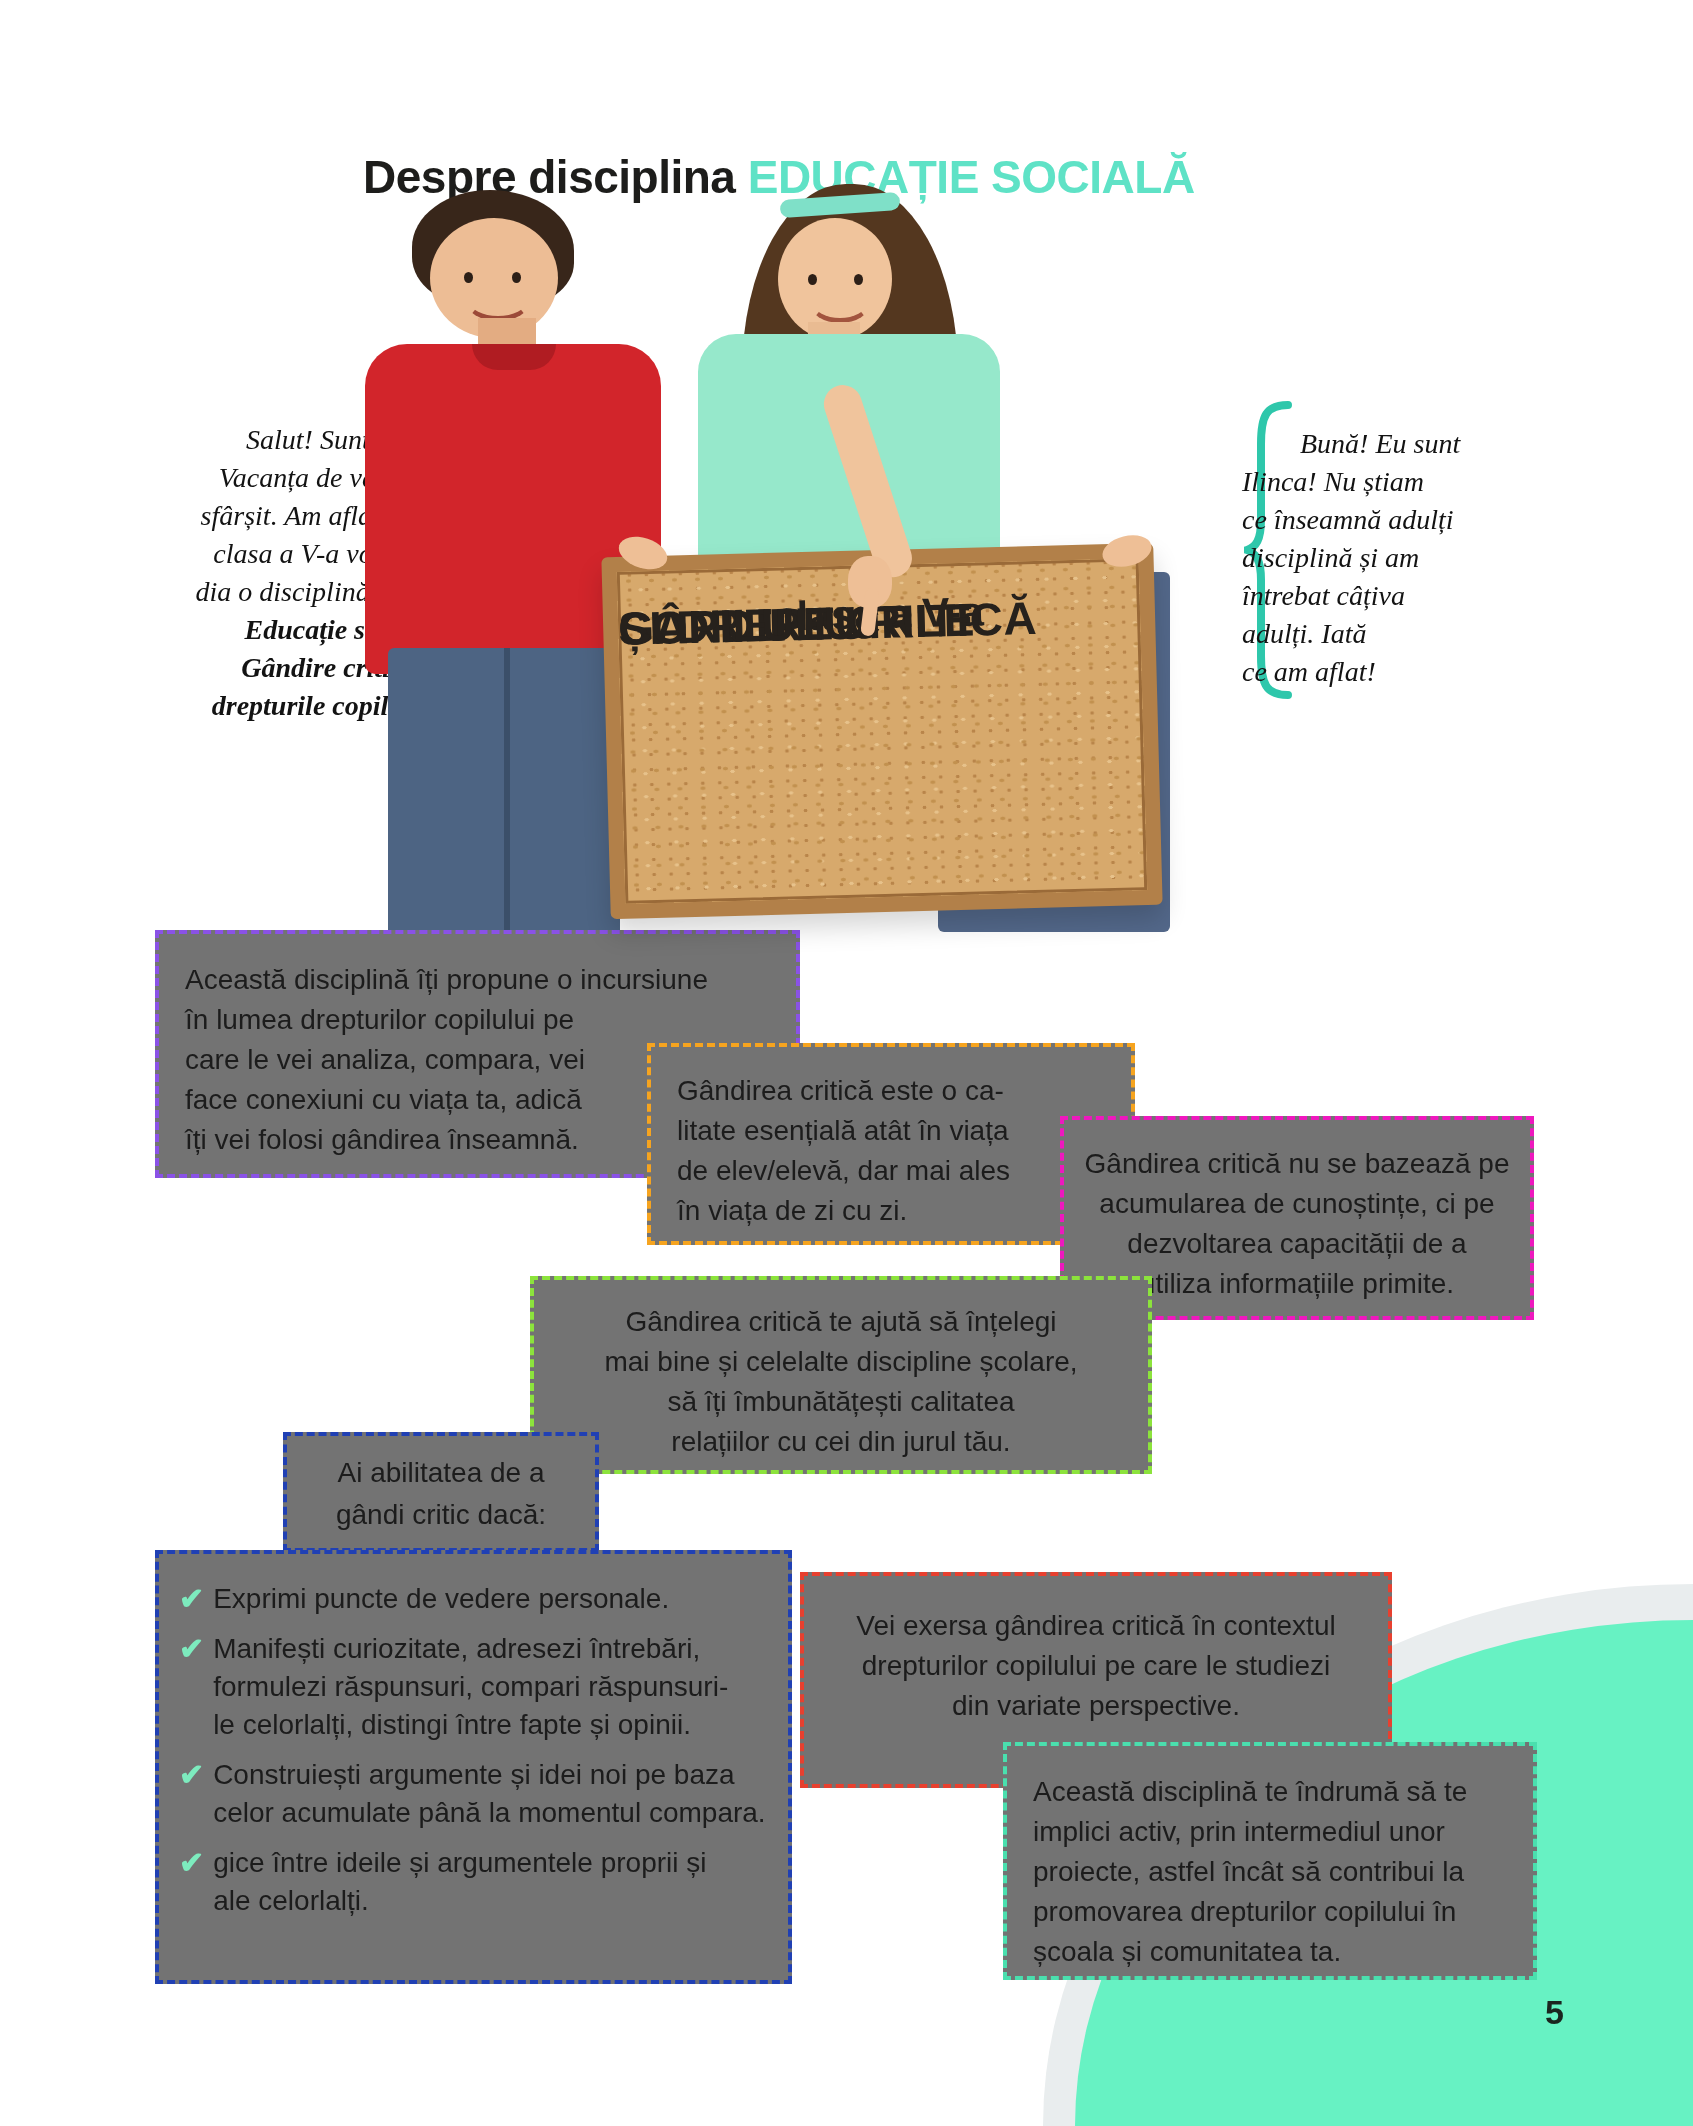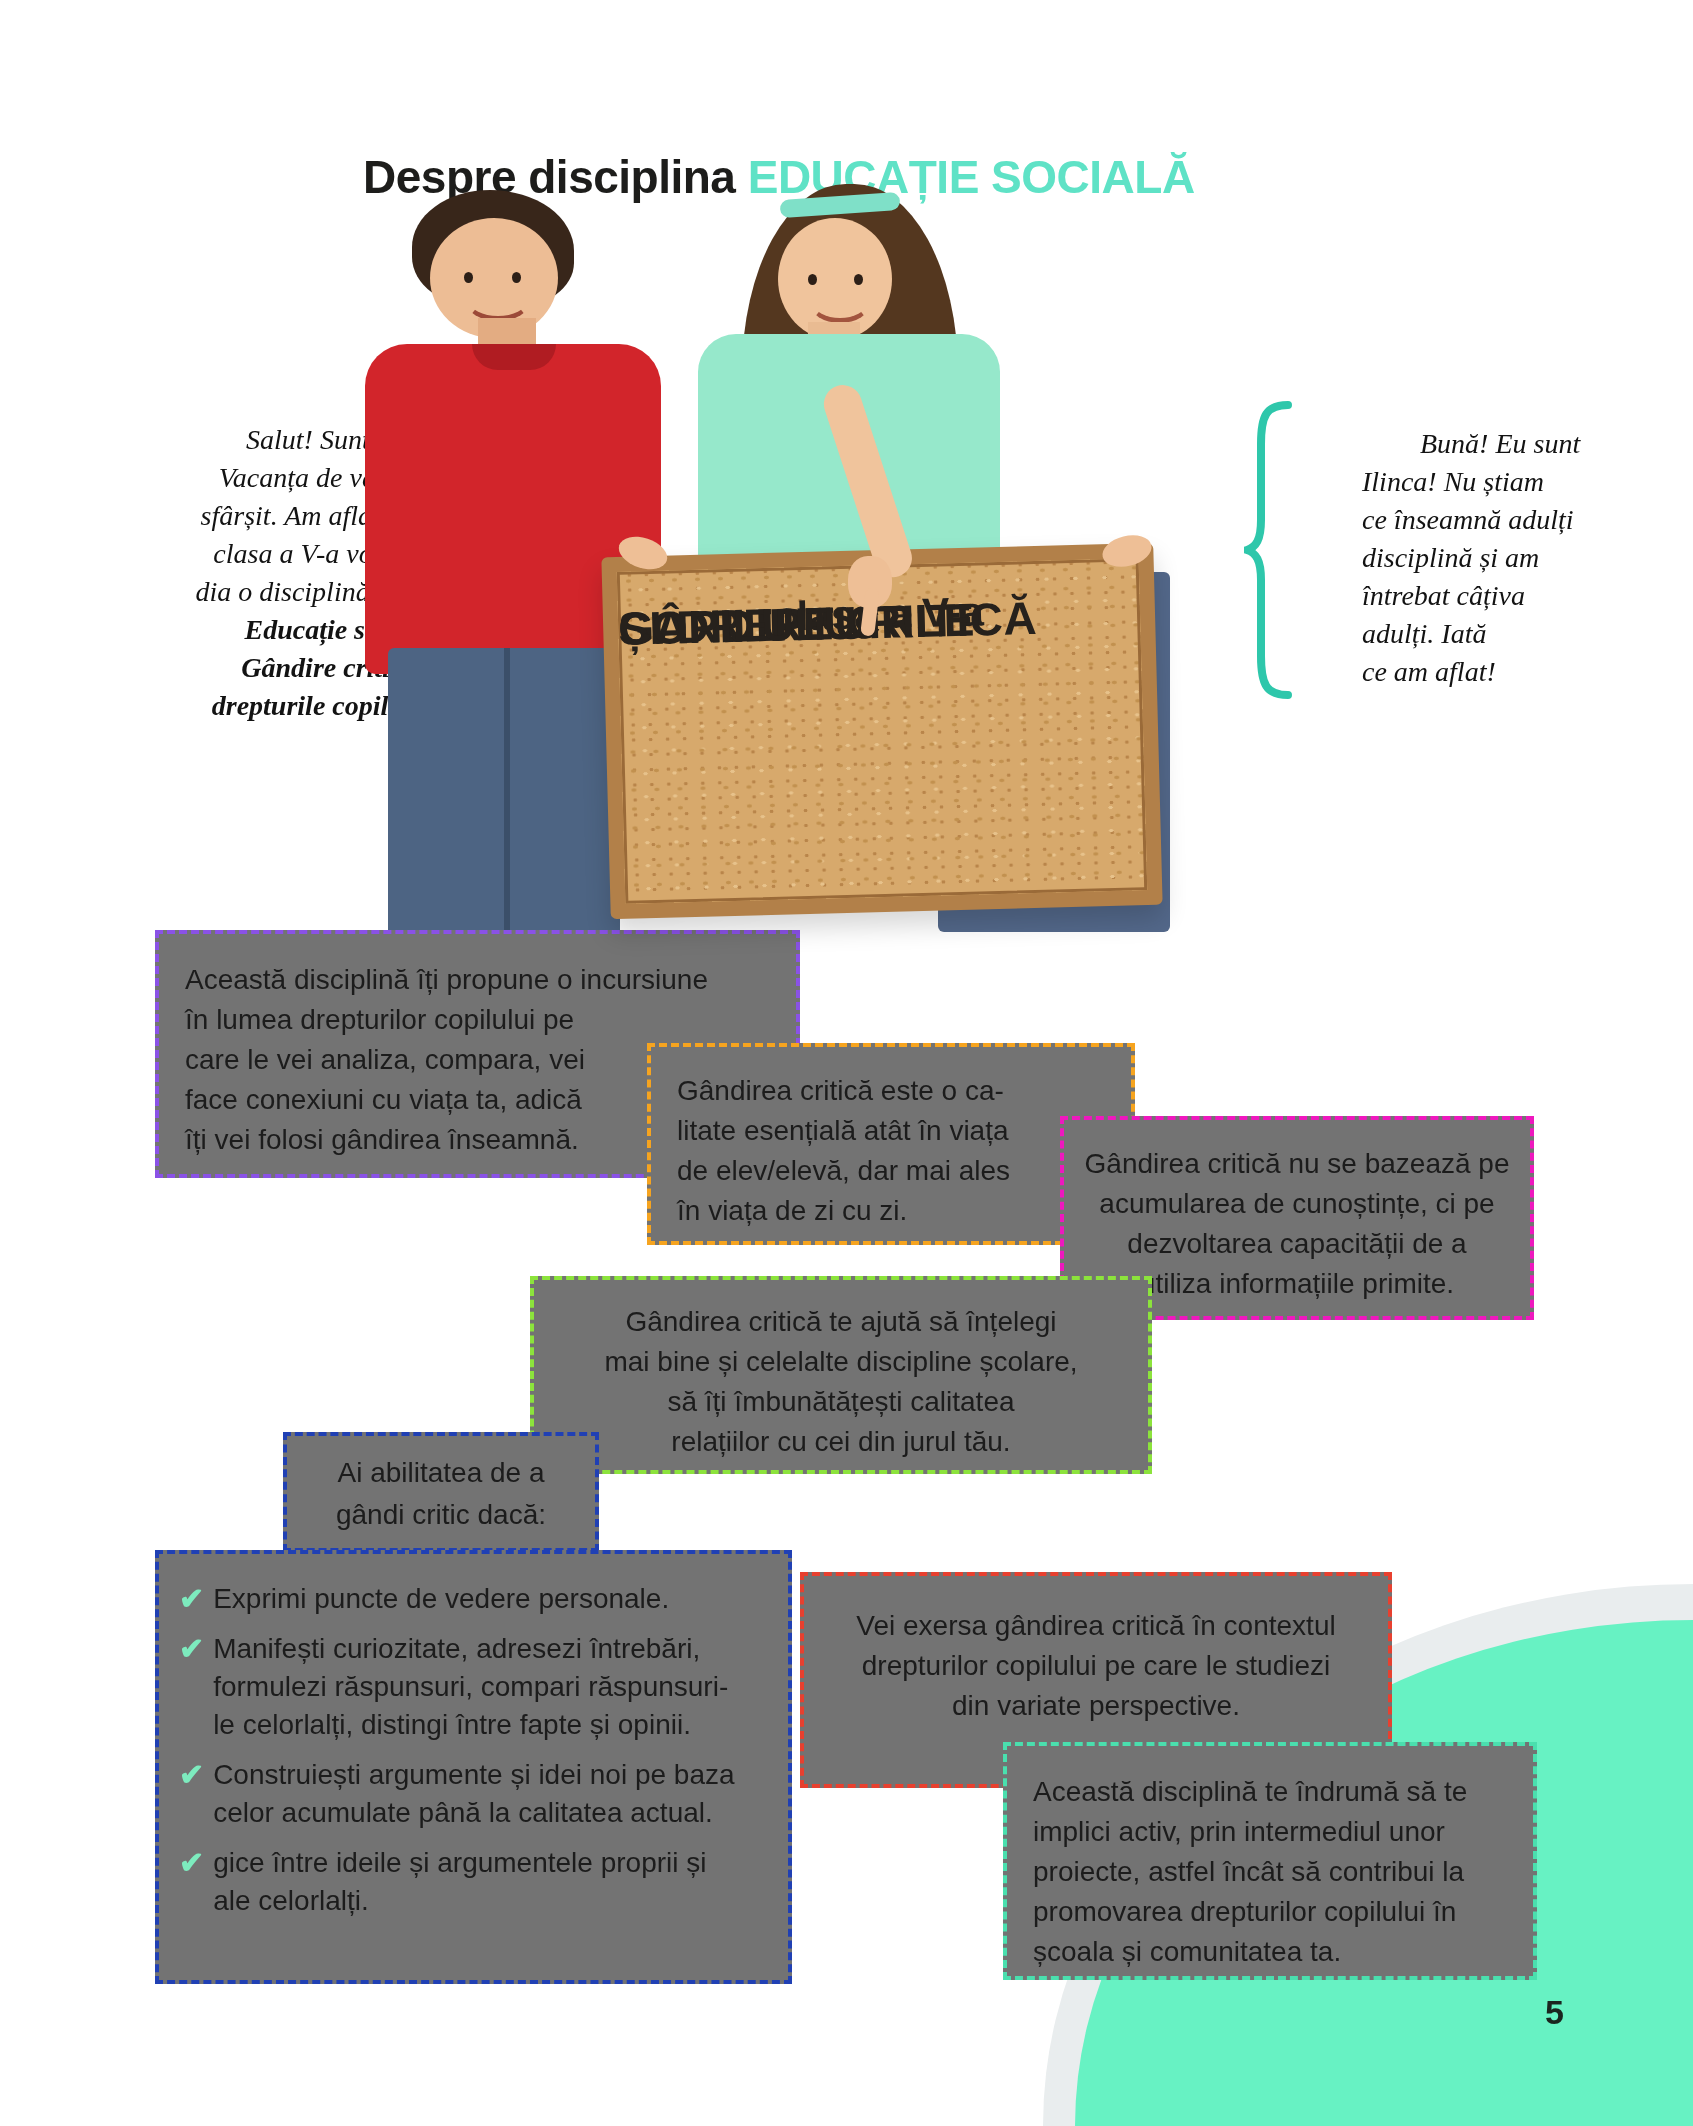--- a/index.html
+++ b/index.html
@@ -18,21 +18,21 @@
   }
   .page-title .accent { color:var(--c-accent);margin-top:20px; }
 
   
   .speech {
     position:absolute; font-family:"Liberation Serif", serif; font-style:italic;
     font-size:28px; line-height:38px; color:#131313;
   }
   .speech-left  { left:118px; top:421px; width:324px; text-align:right; }
   .speech-left .bold-lines { font-weight:bold; }
-  .speech-right { left:1362px; top:425px; width:310px; text-align:left; }
+  .speech-right { left:1242px; top:425px; width:310px; text-align:left; }
   .speech-right .ln:first-child { padding-left:58px; }
 
   .brace { position:absolute; }
   .brace-red  { left:438px;  top:406px; }
   .brace-teal { left:1244px; top:400px; }
 
   
   .photo { position:absolute; left:360px; top:190px; width:845px; height:748px; }
   .photo * { position:absolute; }
   .boy-hair  { left:52px; top:0; width:162px; height:118px; background:#38261a;
@@ -258,21 +258,21 @@
       <div class="chk-text">
           <div class="ln">Manifești curiozitate, adresezi întrebări,</div>
           <div class="ln">formulezi răspunsuri, compari răspunsuri-</div>
           <div class="ln">le celorlalți, distingi între fapte și opinii.</div>
         </div>
     </div>
     <div class="chk-item">
       <span class="chk">✔</span>
       <div class="chk-text">
           <div class="ln">Construiești argumente și idei noi pe baza</div>
-          <div class="ln">celor acumulate până la calitatea actual.</div>
+          <div class="ln">celor acumulate până la momentul compara.</div>
         </div>
     </div>
     <div class="chk-item">
       <span class="chk">✔</span>
       <div class="chk-text">
           <div class="ln">gice între ideile și argumentele proprii și</div>
           <div class="ln">ale celorlalți.</div>
         </div>
     </div>
   </div>

